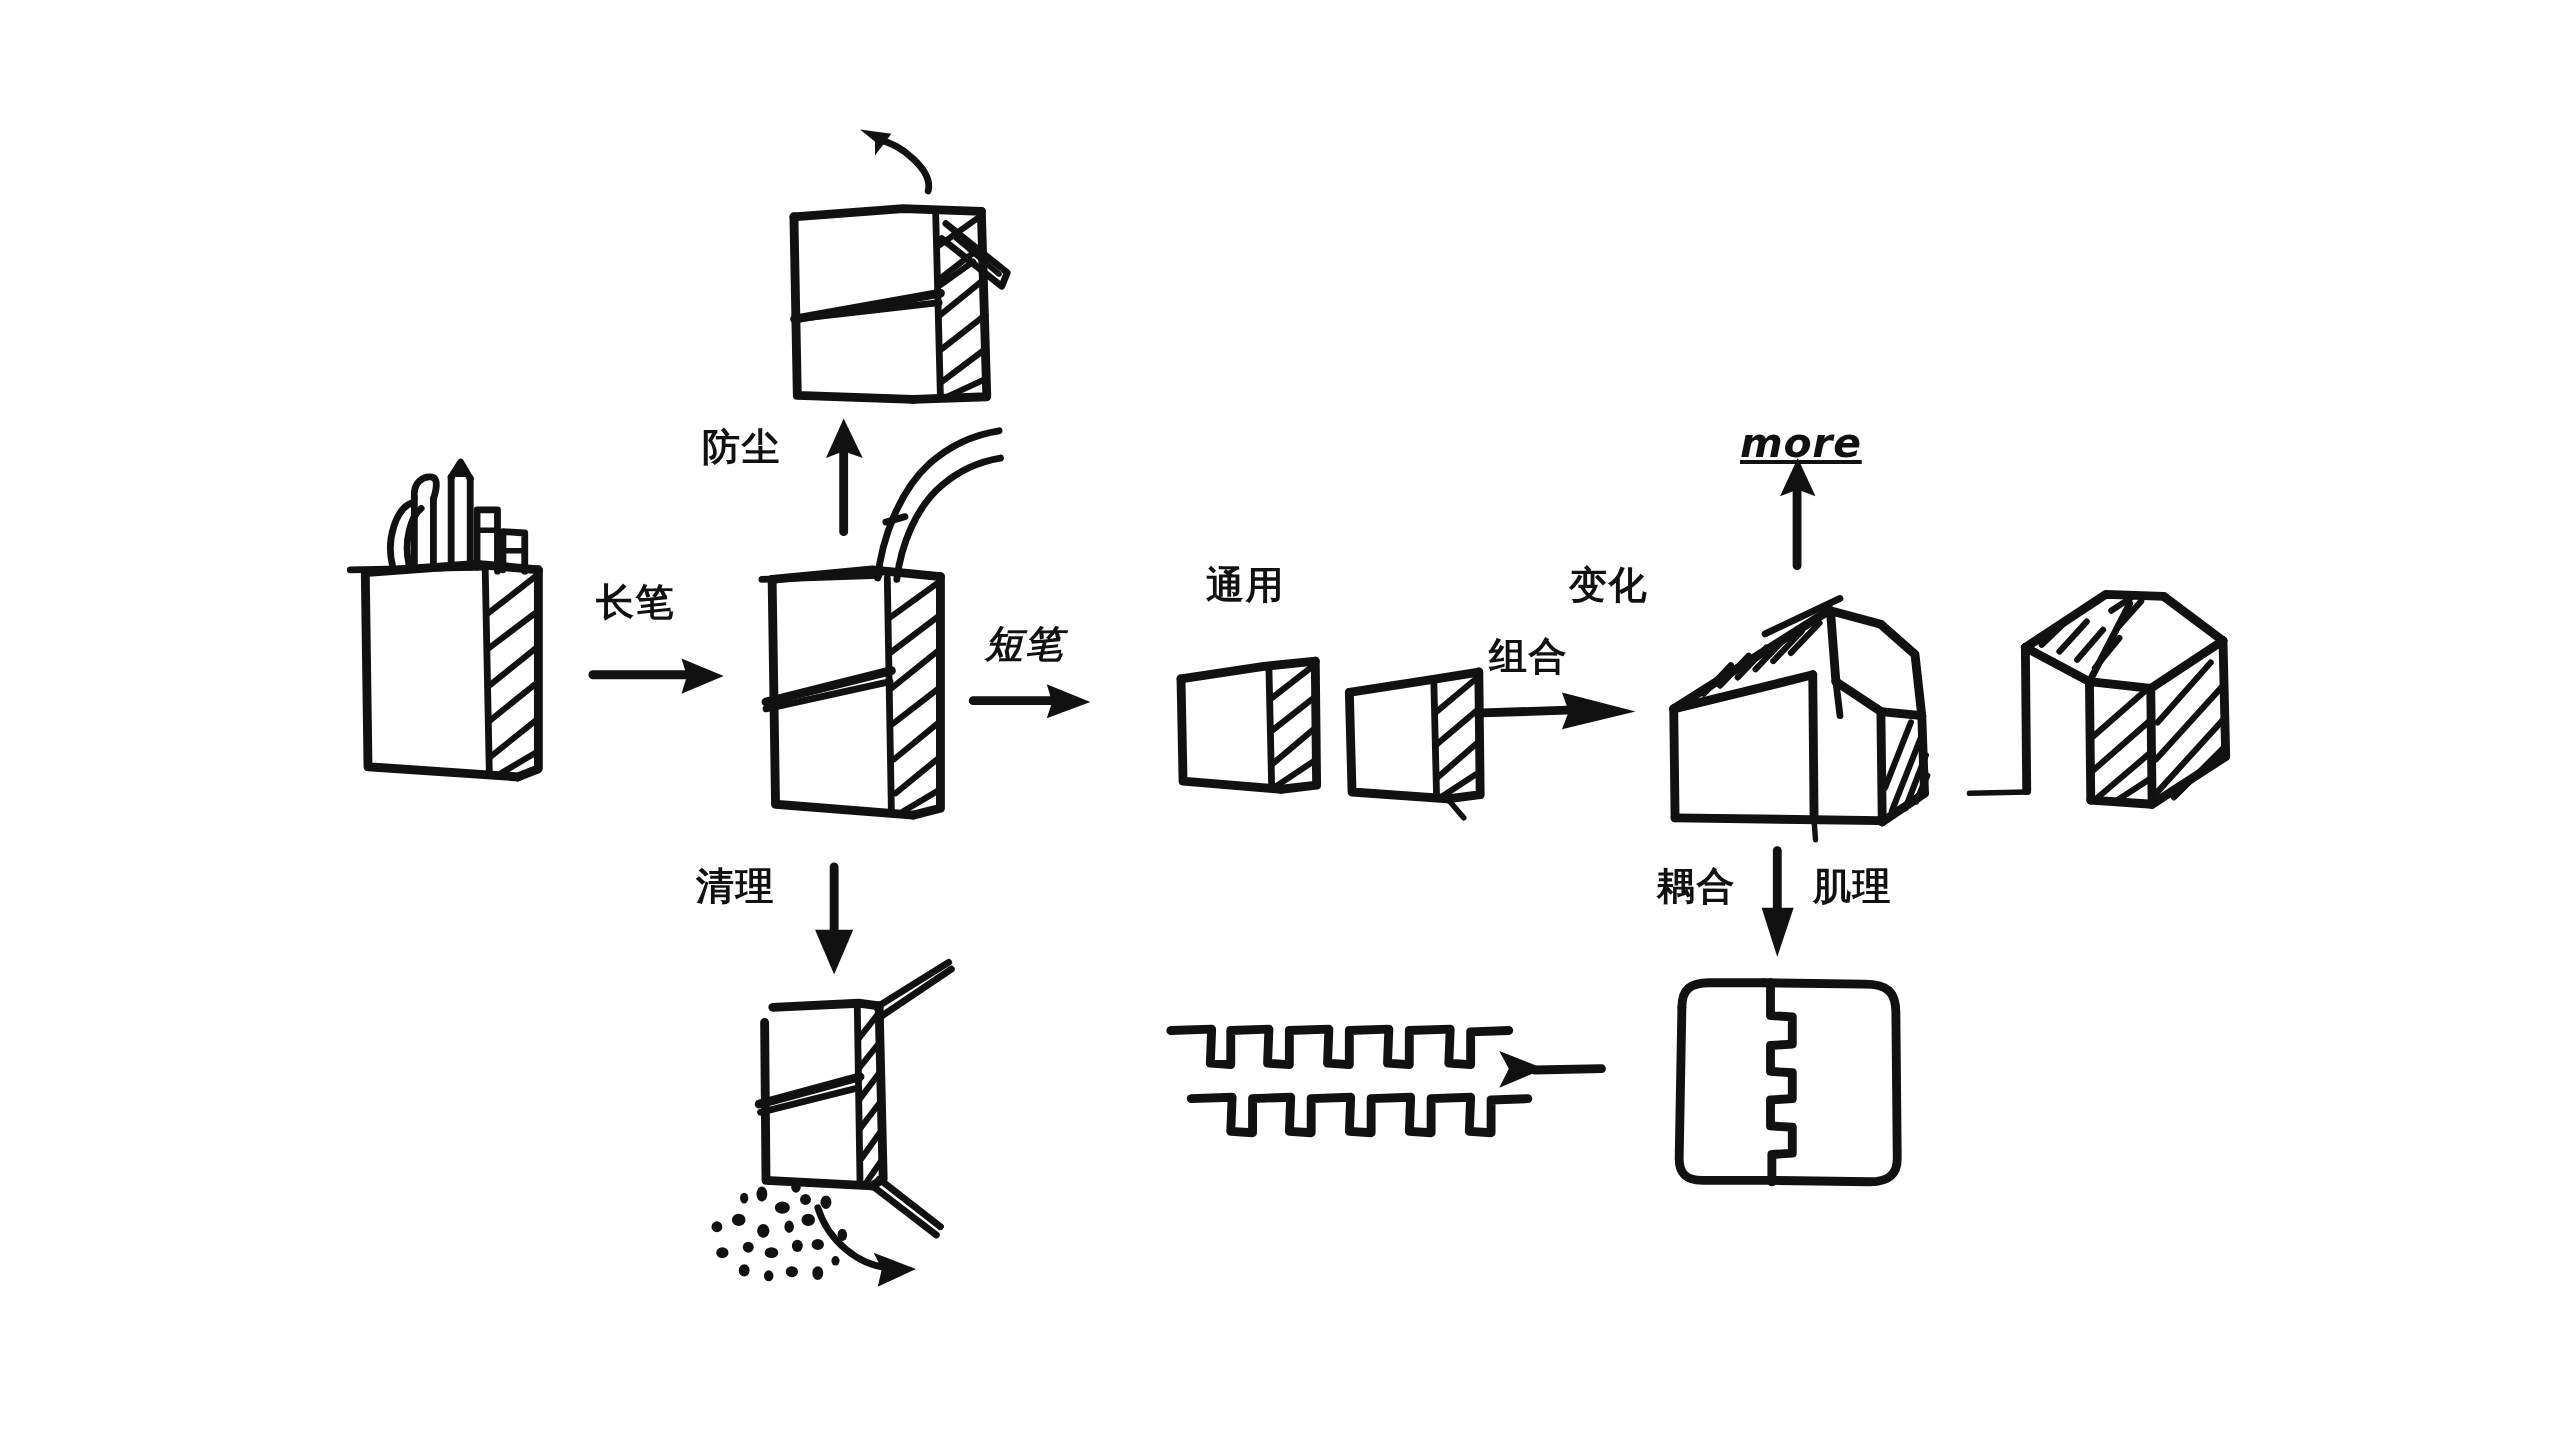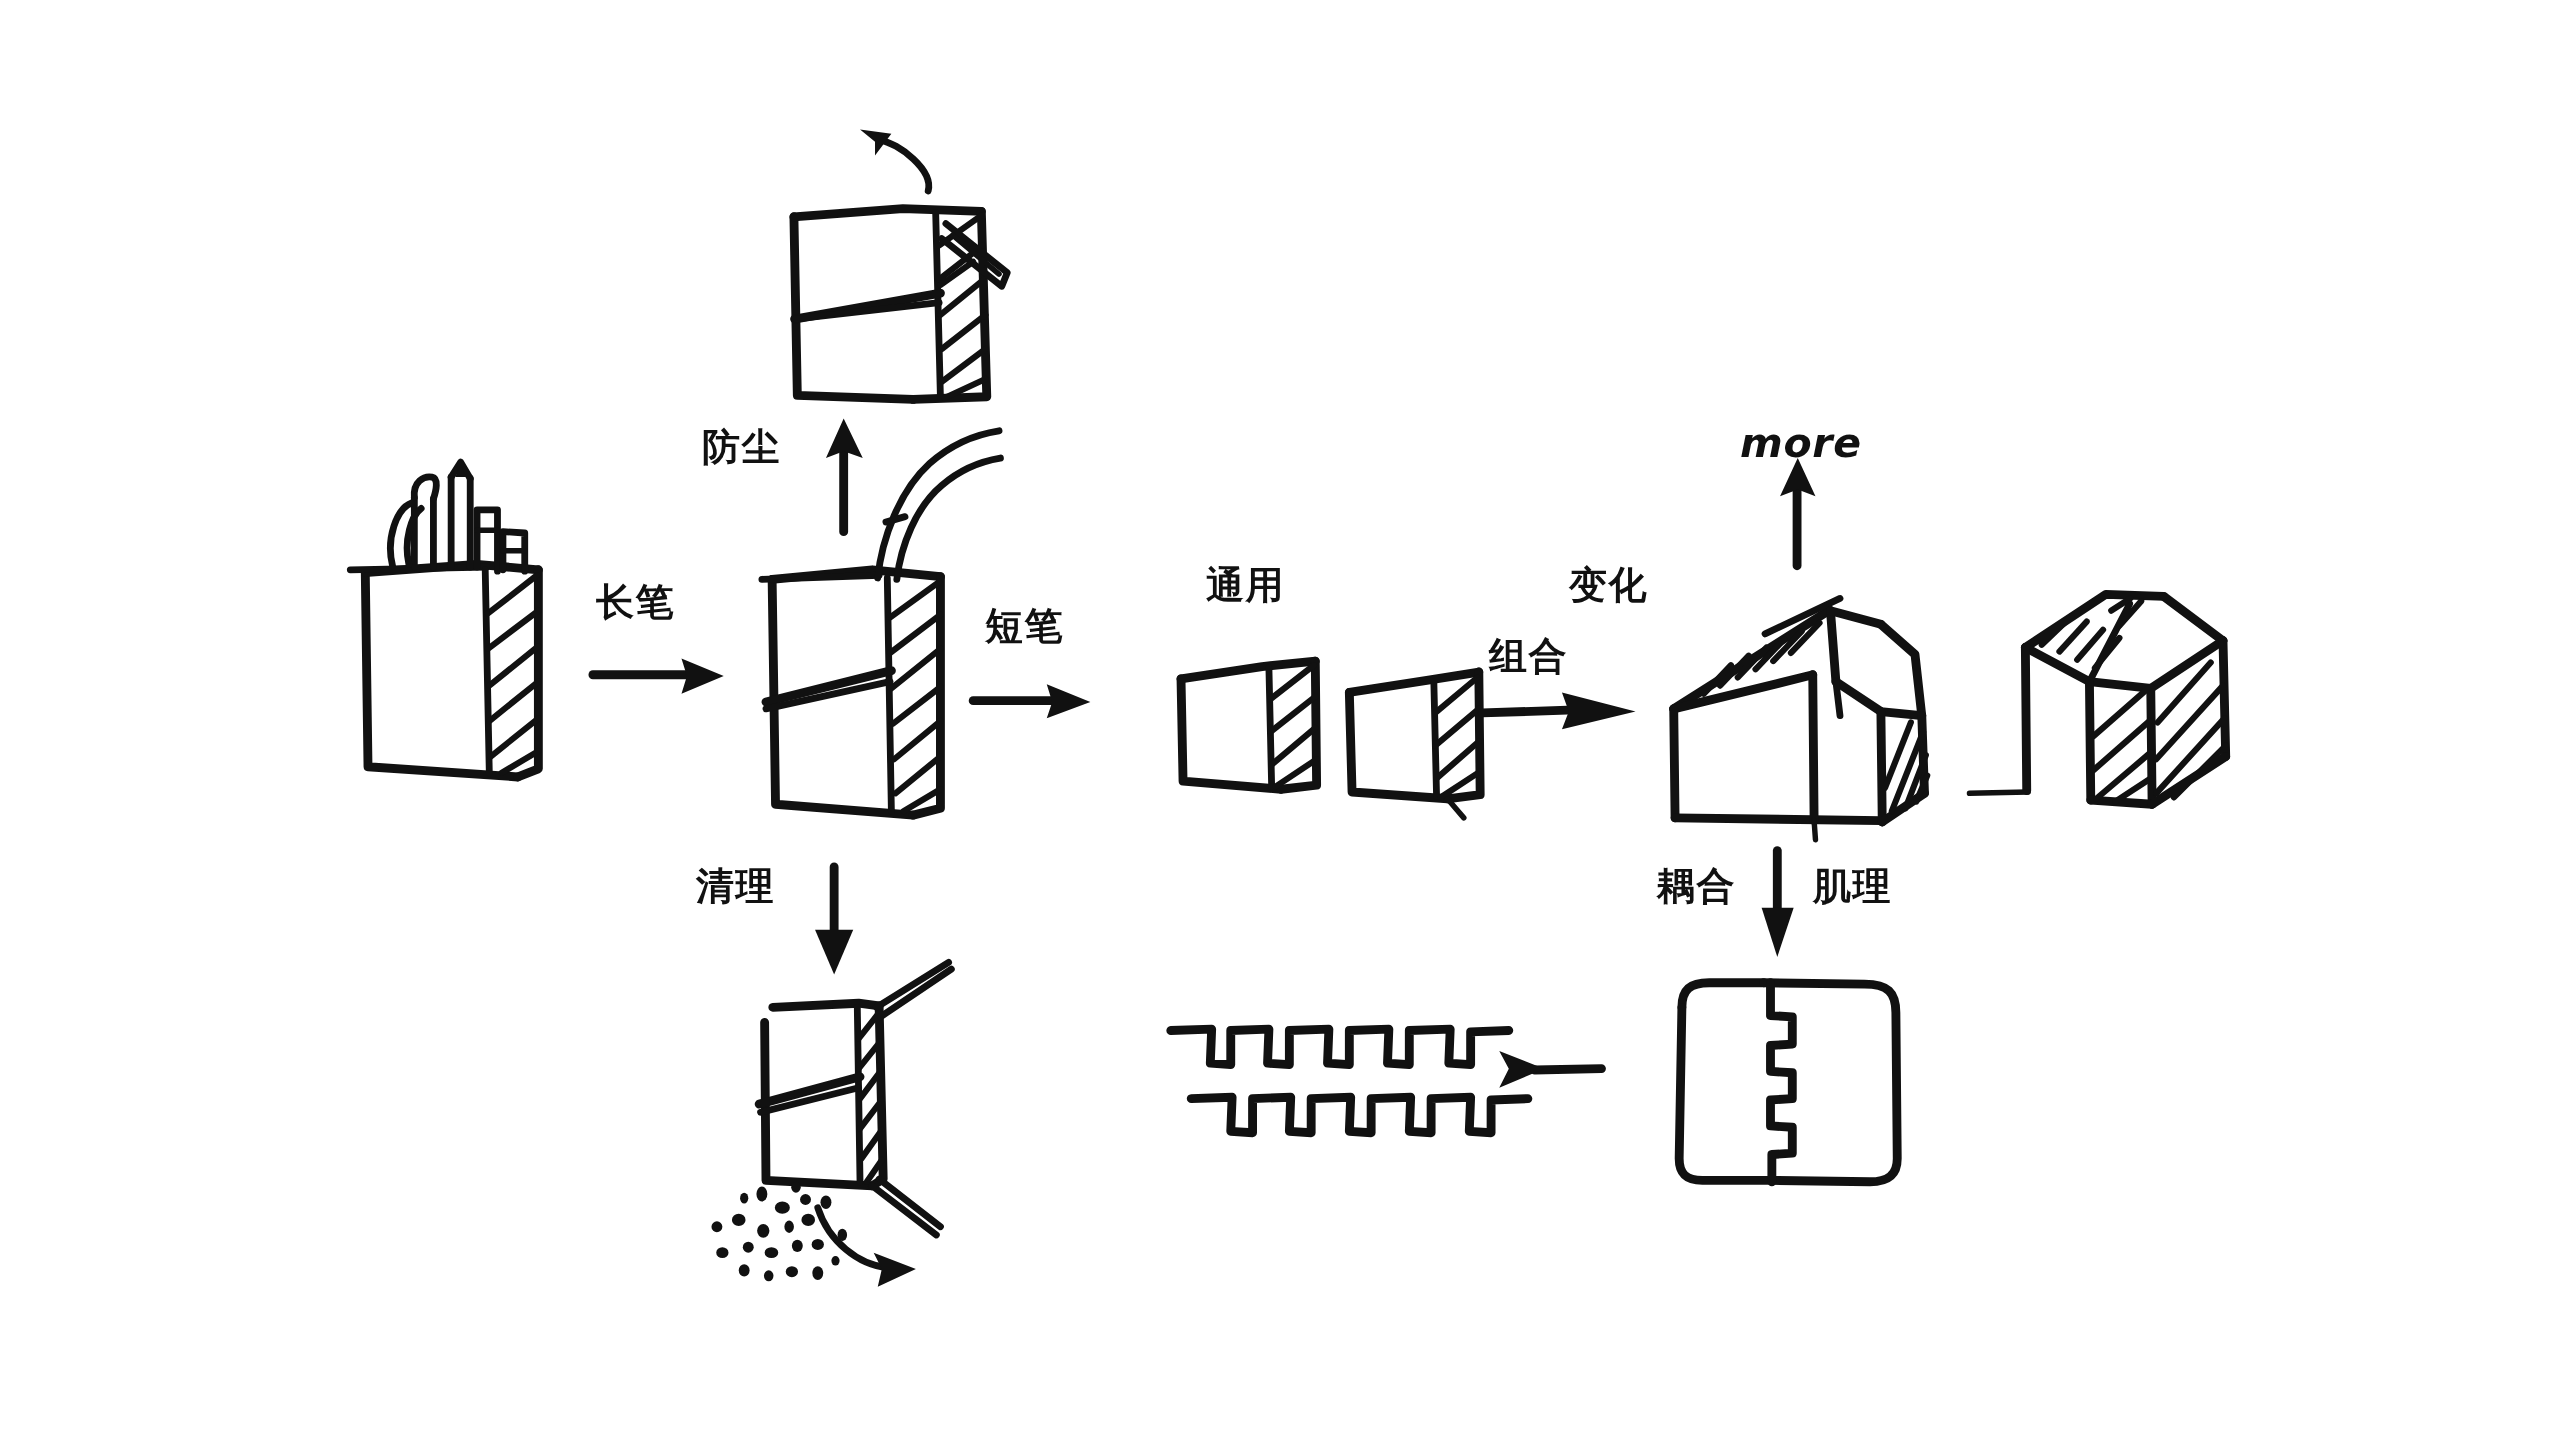--- a/index.html
+++ b/index.html
@@ -355,29 +355,29 @@
            L2598 1614 L2598 1652 L2630 1654 L2630 1692
            L2600 1694 L2600 1734"></path>
     </g>
 
   </svg>
 
   <div class="label label-cn" style="left:702px;top:428px;">防尘</div>
 
   <div class="label label-cn" style="left:596px;top:583px;">长笔</div>
 
-  <div class="label label-cn" style="left:985px;top:607px;">短笔</div>
+  <div class="label label-cn" style="left:985px;top:625px;font-style:italic;">短笔</div>
 
   <div class="label label-cn" style="left:1206px;top:566px;">通用</div>
 
   <div class="label label-cn" style="left:1569px;top:566px;">变化</div>
 
   <div class="label label-cn" style="left:1489px;top:637px;">组合</div>
 
-  <div class="label label-en" style="left:1740px;top:423px;">more</div>
+  <div class="label label-en" style="left:1740px;top:423px;text-decoration:underline;">more</div>
 
   <div class="label label-cn" style="left:696px;top:867px;">清理</div>
 
   <div class="label label-cn" style="left:1657px;top:867px;">耦合</div>
 
   <div class="label label-cn" style="left:1813px;top:867px;">肌理</div>
 
 </div>
 
 

